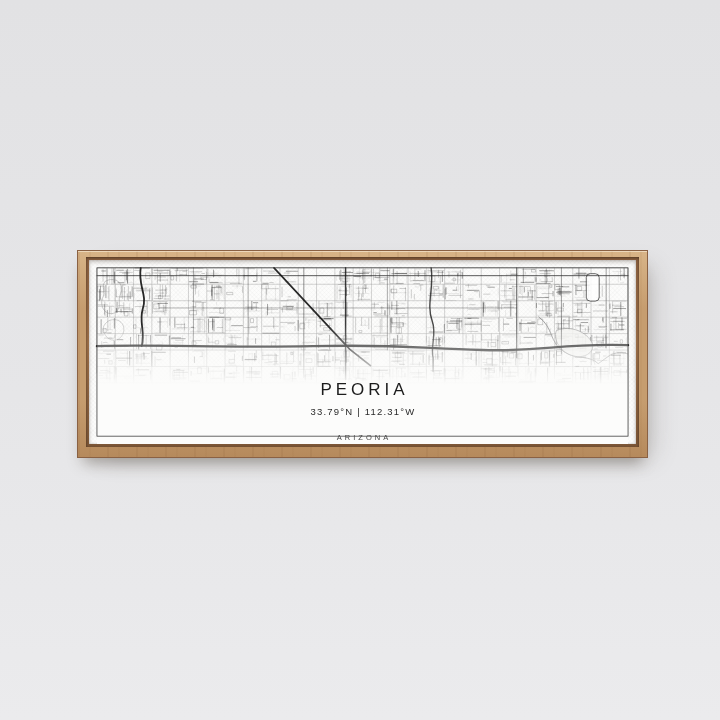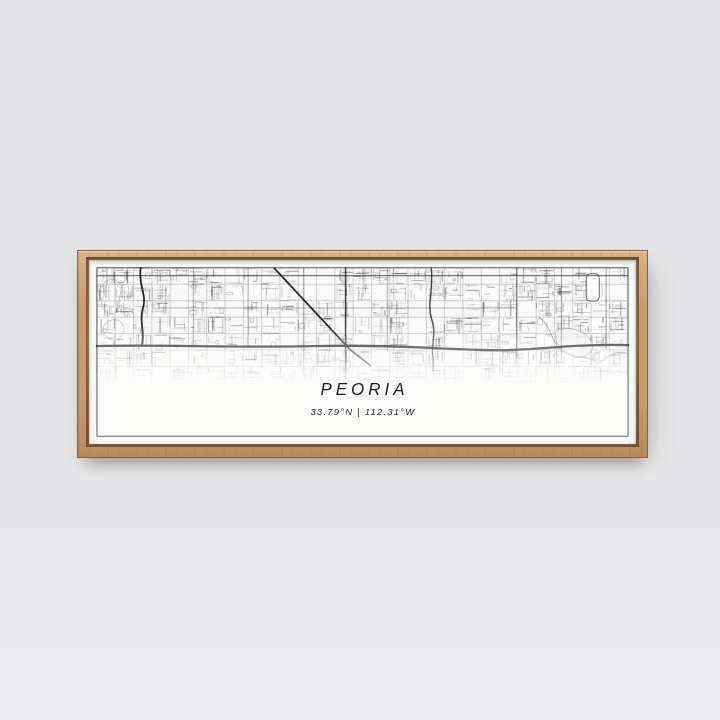--- a/index.html
+++ b/index.html
@@ -14,21 +14,20 @@
     box-sizing:border-box;
     padding:6px 8px 10px 8px;
     border:1px solid #8a6143;
     background:
       repeating-linear-gradient(90deg, rgba(125,82,45,0.10) 0 2px, rgba(0,0,0,0) 2px 11px, rgba(150,105,60,0.08) 11px 13px, rgba(0,0,0,0) 13px 29px),
       linear-gradient(180deg,var(--wood-light,#d8b487) 0%, var(--wood,#c69d6f) 28%, var(--wood,#c69d6f) 72%, var(--wood-dark,#b68a5c) 100%);
     box-shadow:
       0 11px 14px -6px rgba(70,60,48,0.40),
       14px 9px 24px -10px rgba(70,60,48,0.22),
       inset 0 1px 0 rgba(255,245,230,0.55);
-    font-style: italic;
   }
   .well{
     width:100%;height:100%;box-sizing:border-box;padding:3px;
     background:linear-gradient(180deg,var(--lip,#8a6040) 0%, #9d7049 45%, #7c5637 100%);
     box-shadow:inset 0 1px 3px rgba(30,18,8,0.55);
   }
   .canvas{
     position:relative;width:100%;height:100%;overflow:hidden;
     background:
       repeating-linear-gradient(45deg, rgba(0,0,0,0.016) 0 1px, rgba(0,0,0,0) 1px 3px),
@@ -86,17 +85,18 @@
             <path d="M344 8 C347 28 339 46 345 62 C350 76 343 88 346 100 L346 114" stroke="#1a1a1a" stroke-width="1.4" fill="none" opacity="0.8" stroke-linecap="round"></path>
             <path d="M52 8 C49 26 59 36 54 50 C50 64 57 74 53 88" stroke="#111111" stroke-width="1.8" fill="none" opacity="0.9" stroke-linecap="round"></path>
             <path d="M186 8 L240 67 L262 91 L283 108" stroke="#111111" stroke-width="1.7" fill="none" opacity="0.9" stroke-linecap="round"></path>
             <path d="M8 88 C70 86 140 90 225 88 S330 90 395 92 S470 85 542 87" stroke="#111111" stroke-width="2.4" fill="none" opacity="0.95" stroke-linecap="round"></path>
             <rect x="8" y="8" width="534" height="180" fill="url(#fade)"></rect>
             <rect x="8" y="8" width="534" height="172" fill="none" stroke="#3c3c3c" stroke-width="0.8"></rect>
           </svg>
         <div class="caption">
           <div class="title">PEORIA</div>
           <div class="coords">33.79°N | 112.31°W</div>
+          <div class="region">ARIZONA</div>
         </div>
       </div>
     </div>
   </div>
 </div>
 
 </body></html>

